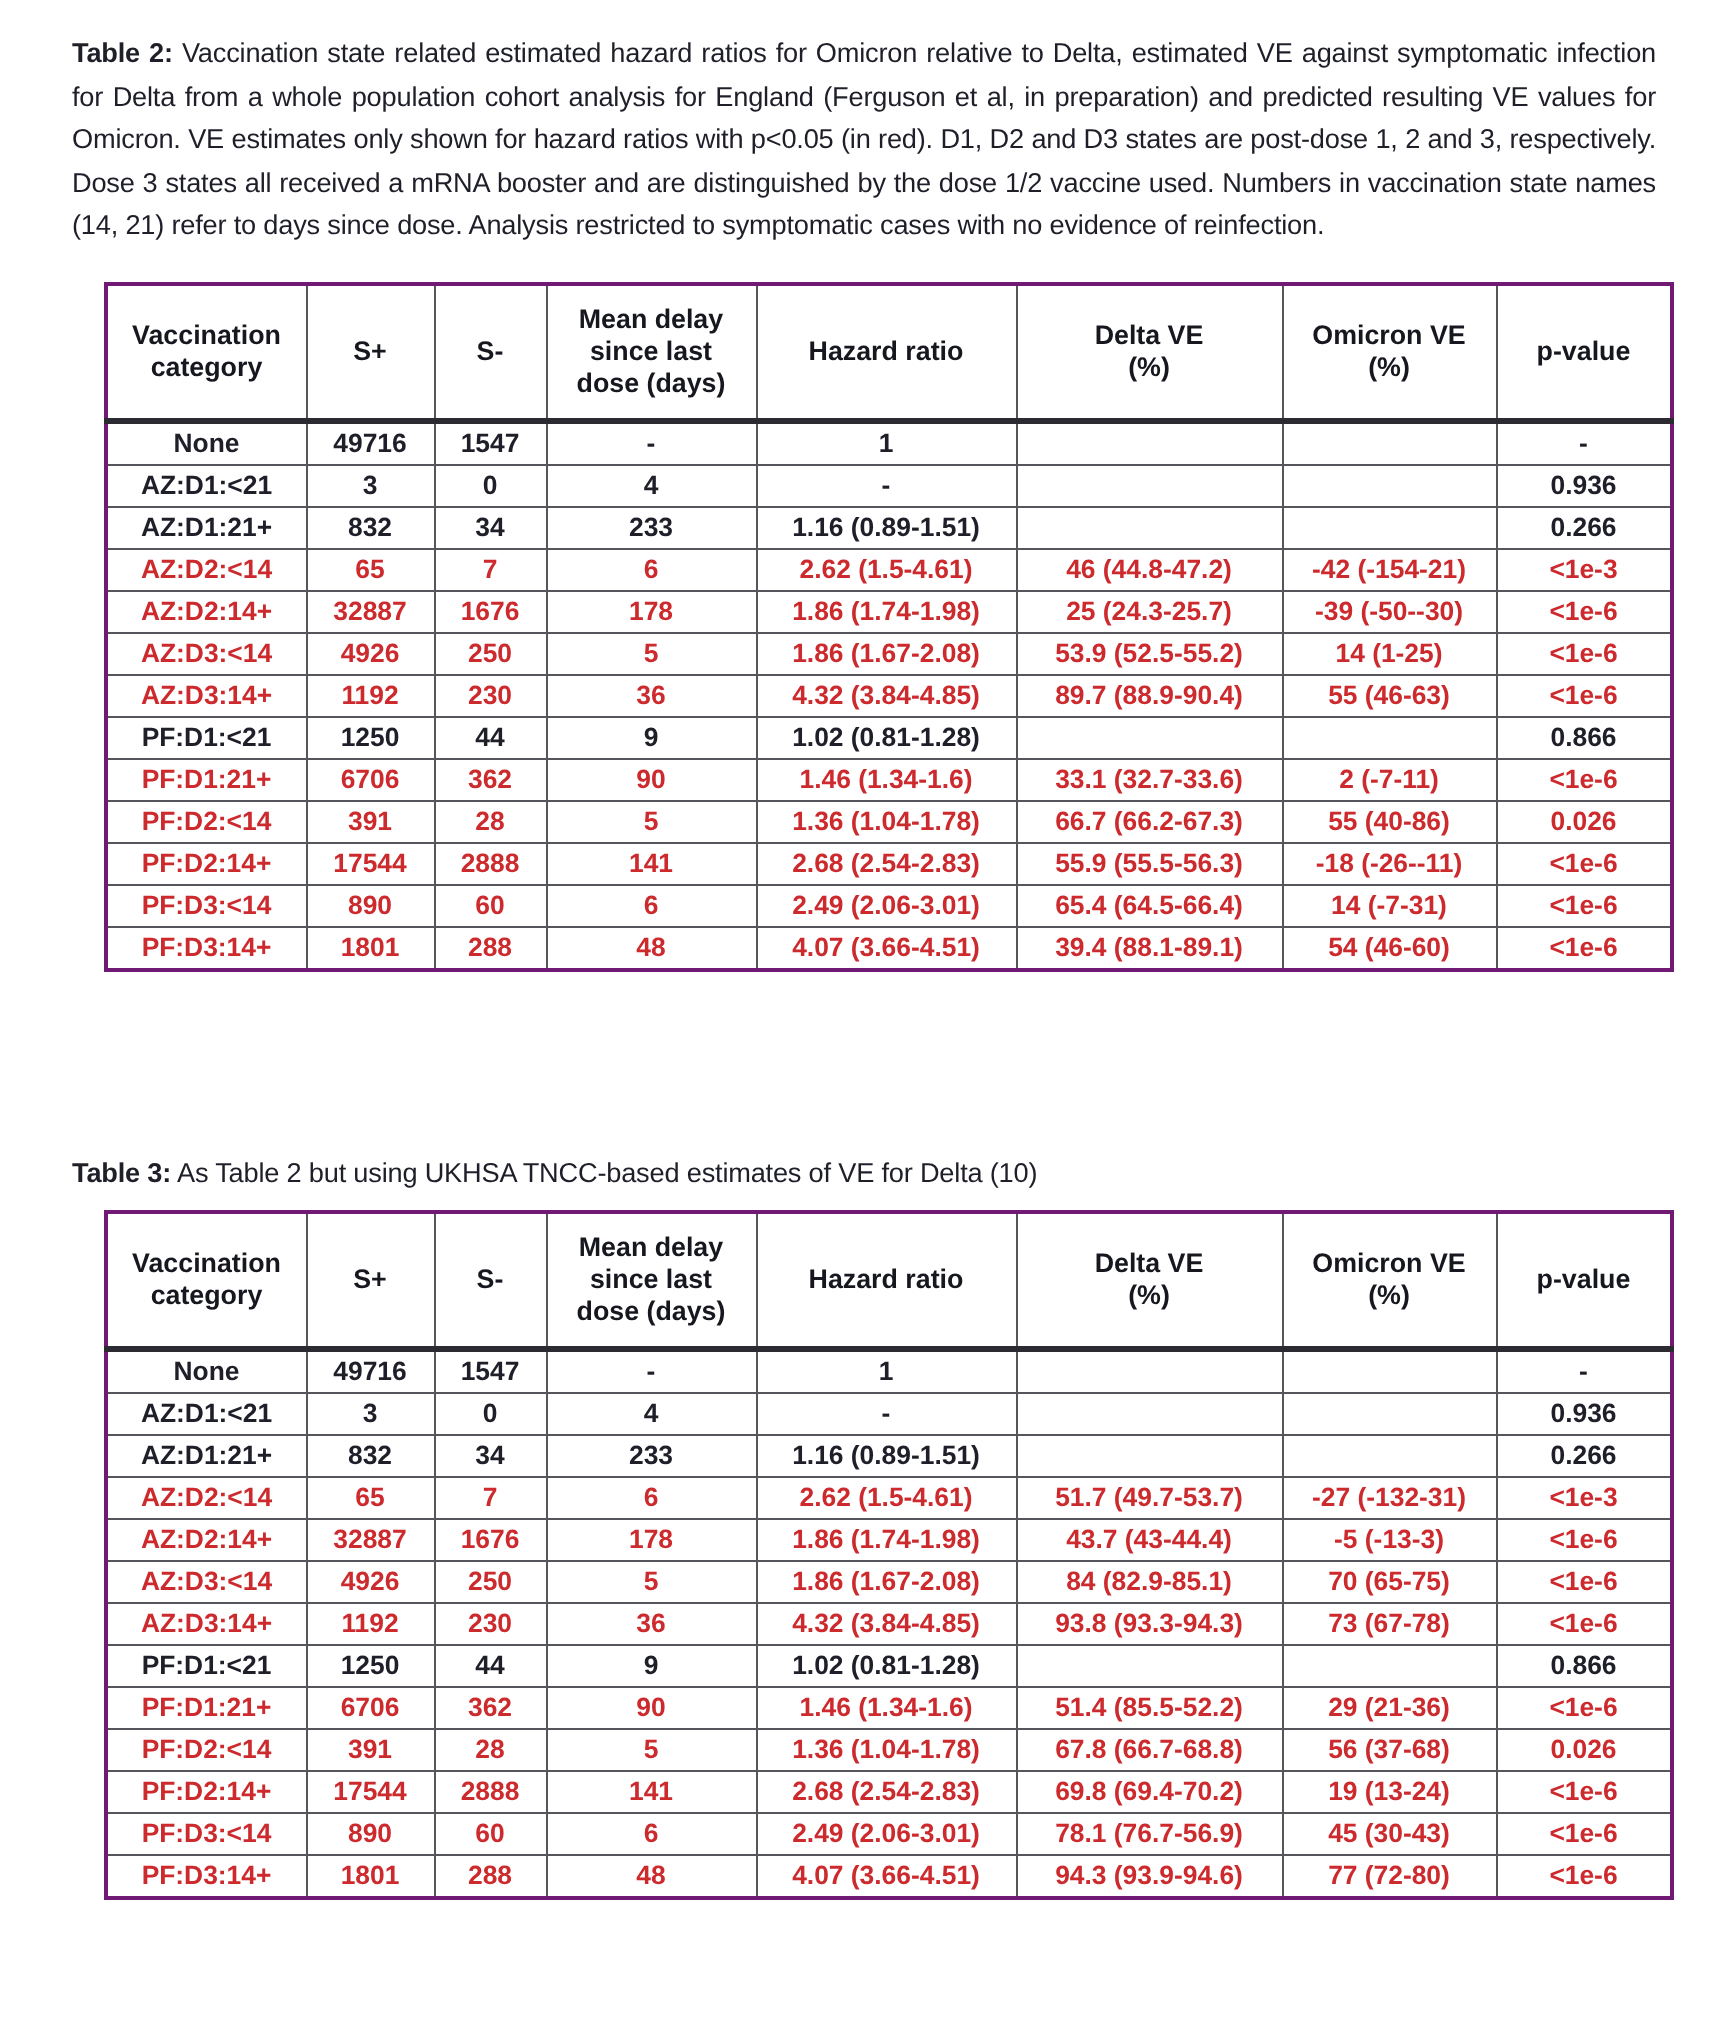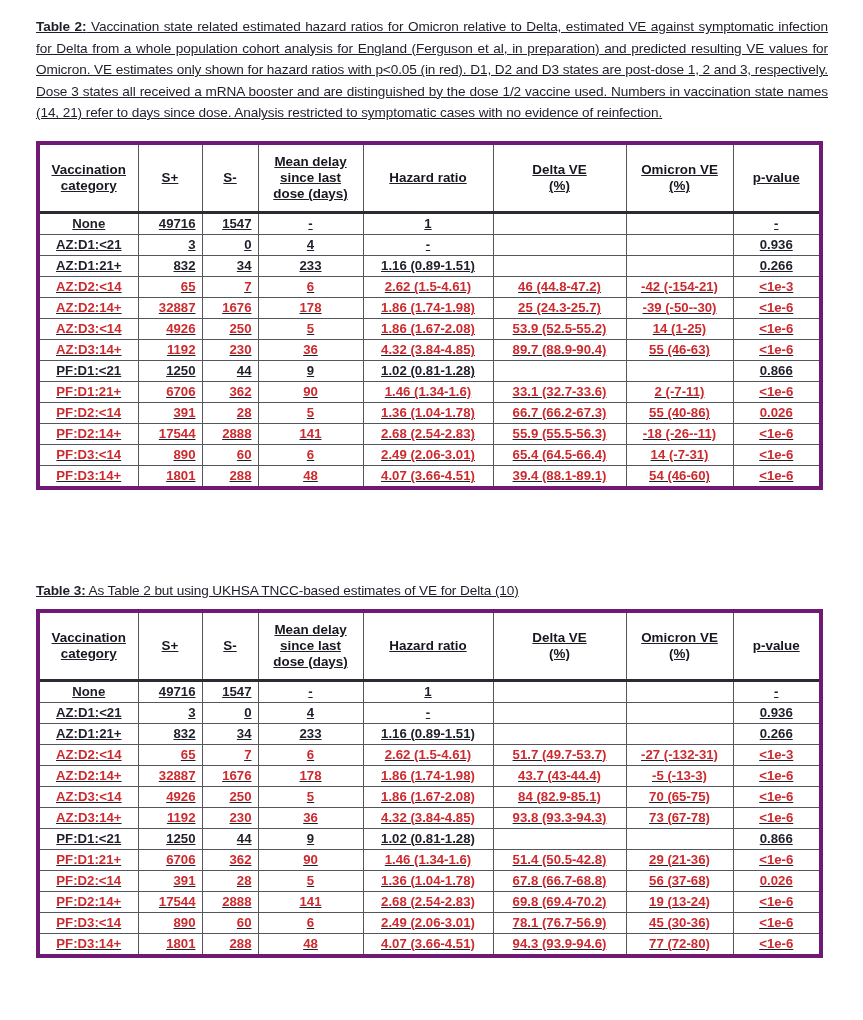--- a/index.html
+++ b/index.html
@@ -12,40 +12,39 @@
     height: 1020px;
     overflow: hidden;
     font-family: "Liberation Sans", sans-serif;
     color: #1e1f29;
   }
   .page {
     box-sizing: border-box;
     width: 863px;
     height: 1020px;
     padding: 16px 35px 0 36px;
-    text-decoration: underline;
   }
   .caption {
     margin: 0;
     font-size: 13.6px;
     line-height: 21.6px;
     text-align: justify;
     color: #1e1f29;
     letter-spacing: -0.1px;
   }
   .caption b { font-weight: bold; }
   .caption-t2 { margin-bottom: 17px; }
   .caption-t3 { margin-top: 90px; margin-bottom: 7px; text-align: left; }
 
   table.data-table {
     border-collapse: collapse;
     table-layout: fixed;
-    margin-left: 0;
+    margin-left: 16px;
     width: 783px;
-    border: 4px solid #701a75;
+    border: 2px solid #701a75;
     padding-left: 48px;
   }
   .data-table th, .data-table td {
     border: 1px solid #55555c;
     overflow: hidden;
   }
   .data-table thead th {
     font-size: 13.4px;
     font-weight: bold;
     text-align: center;
@@ -61,21 +60,21 @@
     font-size: 13.2px;
     font-weight: bold;
     height: 20px;
     line-height: 20px;
     padding: 0 6px;
     white-space: nowrap;
     text-align: center;
     color: #1e1f29;
   }
   .data-table td.a-left  { text-align: center; }
-  .data-table td.a-right { text-align: right; }
+  .data-table td.a-right { }
   tr.red td { color: #cd2a2e; }
 
   col.c0 { width: 100px; }
   col.c1 { width: 64px; }
   col.c2 { width: 56px; }
   col.c3 { width: 105px; }
   col.c4 { width: 130px; }
   col.c5 { width: 133px; }
   col.c6 { width: 107px; }
   col.c7 { width: 88px; }
@@ -359,21 +358,21 @@
           <td></td>
           <td></td>
           <td>0.866</td>
         </tr>
         <tr class="red">
           <td class="a-left">PF:D1:21+</td>
           <td class="a-right">6706</td>
           <td class="a-right">362</td>
           <td>90</td>
           <td>1.46 (1.34-1.6)</td>
-          <td>51.4 (50.5-42.8)</td>
+          <td>51.4 (85.5-52.2)</td>
           <td>29 (21-36)</td>
           <td>&lt;1e-6</td>
         </tr>
         <tr class="red">
           <td class="a-left">PF:D2:&lt;14</td>
           <td class="a-right">391</td>
           <td class="a-right">28</td>
           <td>5</td>
           <td>1.36 (1.04-1.78)</td>
           <td>67.8 (66.7-68.8)</td>
@@ -390,21 +389,21 @@
           <td>19 (13-24)</td>
           <td>&lt;1e-6</td>
         </tr>
         <tr class="red">
           <td class="a-left">PF:D3:&lt;14</td>
           <td class="a-right">890</td>
           <td class="a-right">60</td>
           <td>6</td>
           <td>2.49 (2.06-3.01)</td>
           <td>78.1 (76.7-56.9)</td>
-          <td>45 (30-36)</td>
+          <td>45 (30-43)</td>
           <td>&lt;1e-6</td>
         </tr>
         <tr class="red">
           <td class="a-left">PF:D3:14+</td>
           <td class="a-right">1801</td>
           <td class="a-right">288</td>
           <td>48</td>
           <td>4.07 (3.66-4.51)</td>
           <td>94.3 (93.9-94.6)</td>
           <td>77 (72-80)</td>

